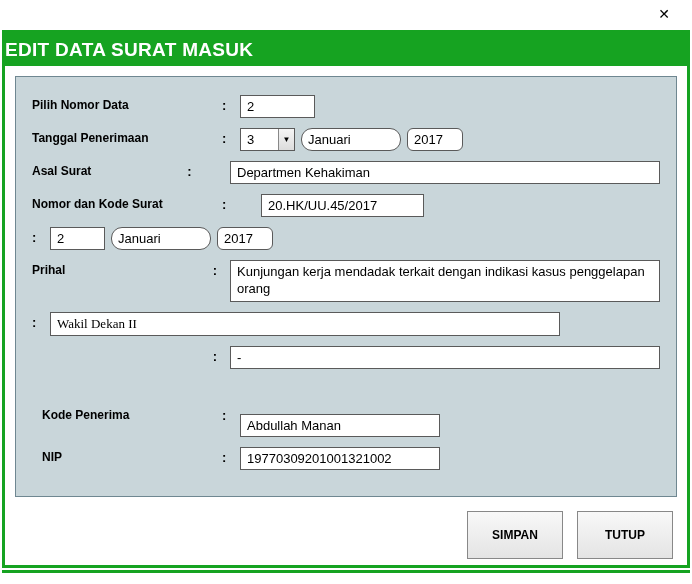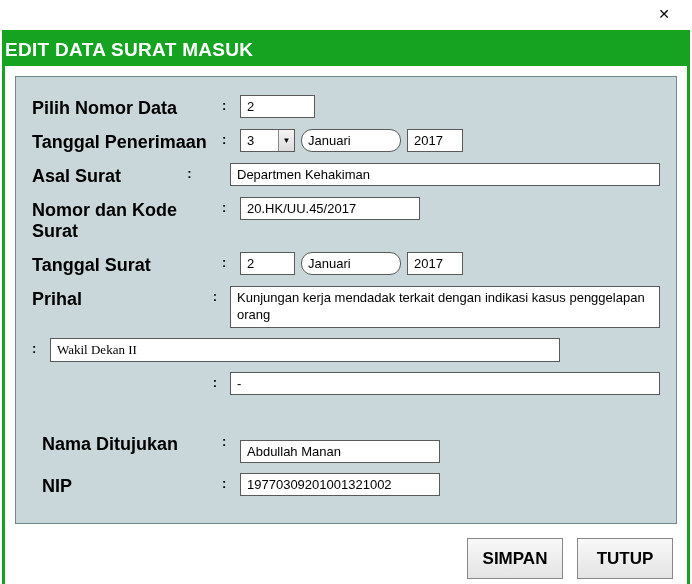--- a/index.html
+++ b/index.html
@@ -52,21 +52,21 @@
   }
   .row {
     display: flex;
     align-items: flex-start;
     margin-bottom: 10px;
   }
   .lbl {
     width: 190px;
     font-weight: bold;
     color: #000;
-    font-size: 18px;
+    font-size: 12px;
     padding-top: 3px;
   }
   .lbl-indent {
     padding-left: 10px;
   }
   .colon {
     width: 18px;
     font-weight: bold;
     padding-top: 3px;
   }
@@ -84,21 +84,21 @@
     color: #000;
   }
   textarea {
     resize: none;
     height: 42px;
     line-height: 1.3;
   }
   .w70 { width: 75px; }
   .w50 { width: 55px; }
   .w100 { width: 100px; border-radius: 11px; }
-  .w60y { width: 56px; }
+  .w60y { width: 56px; border-radius: 6px; }
   .dropdown {
     position: relative;
     display: inline-flex;
   }
   .dropdown input {
     padding-right: 18px;
   }
   .dropdown-arrow {
     position: absolute;
     right: 1px;
@@ -115,23 +115,23 @@
   }
   .button-row {
     display: flex;
     justify-content: flex-end;
     gap: 14px;
     padding: 10px 14px 6px 14px;
     background: #fff;
   }
   .btn {
     width: 96px;
-    height: 41px;
+    height: 48px;
     font-family: Arial, sans-serif;
-    font-size: 17px;
+    font-size: 12px;
     font-weight: bold;
     border: 1px solid #888;
     background: linear-gradient(#f8f8f8,#e4e4e4);
     cursor: pointer;
   }
   .green-line {
     height: 3px;
     background: #16a321;
     margin: 0 2px 2px 2px;
   }
@@ -179,26 +179,25 @@
       <div class="colon">:</div>
       <div class="fields">
         <input type="text" style="width: 430px; margin-left: 28px;" value="Departmen Kehakiman">
       </div>
     </div>
 
     <div class="row">
       <div class="lbl">Nomor dan Kode Surat</div>
       <div class="colon">:</div>
       <div class="fields">
-        <input type="text" style="width: 180px;" value="20.HK/UU.45/2017">
-      </div>
-    </div>
-
-    <div class="row">
-      <div class="lbl">Tanggal Surat</div>
+        <input type="text" style="width: 163px; margin-left: 21px;" value="20.HK/UU.45/2017">
+      </div>
+    </div>
+
+    <div class="row">
       <div class="colon">:</div>
       <div class="fields">
         <input type="text" class="w50" value="2" style="">
         <input type="text" class="w100" value="Januari" style="">
         <input type="text" class="w60y" value="2017" style="">
       </div>
     </div>
 
     <div class="row">
       <div class="lbl">Prihal</div>
@@ -219,21 +218,21 @@
       <div class="lbl"></div>
       <div class="colon">:</div>
       <div class="fields">
         <input type="text" style="width: 430px;" value="-">
       </div>
     </div>
 
     <div class="divider-space"></div>
 
     <div class="row">
-      <div class="lbl lbl-indent">Nama Ditujukan</div>
+      <div class="lbl lbl-indent">Kode Penerima</div>
       <div class="colon">:</div>
       <div class="fields">
         <input type="text" style="width: 200px; margin-top: 9px;" value="Abdullah Manan">
       </div>
     </div>
 
     <div class="row">
       <div class="lbl lbl-indent">NIP</div>
       <div class="colon">:</div>
       <div class="fields">

